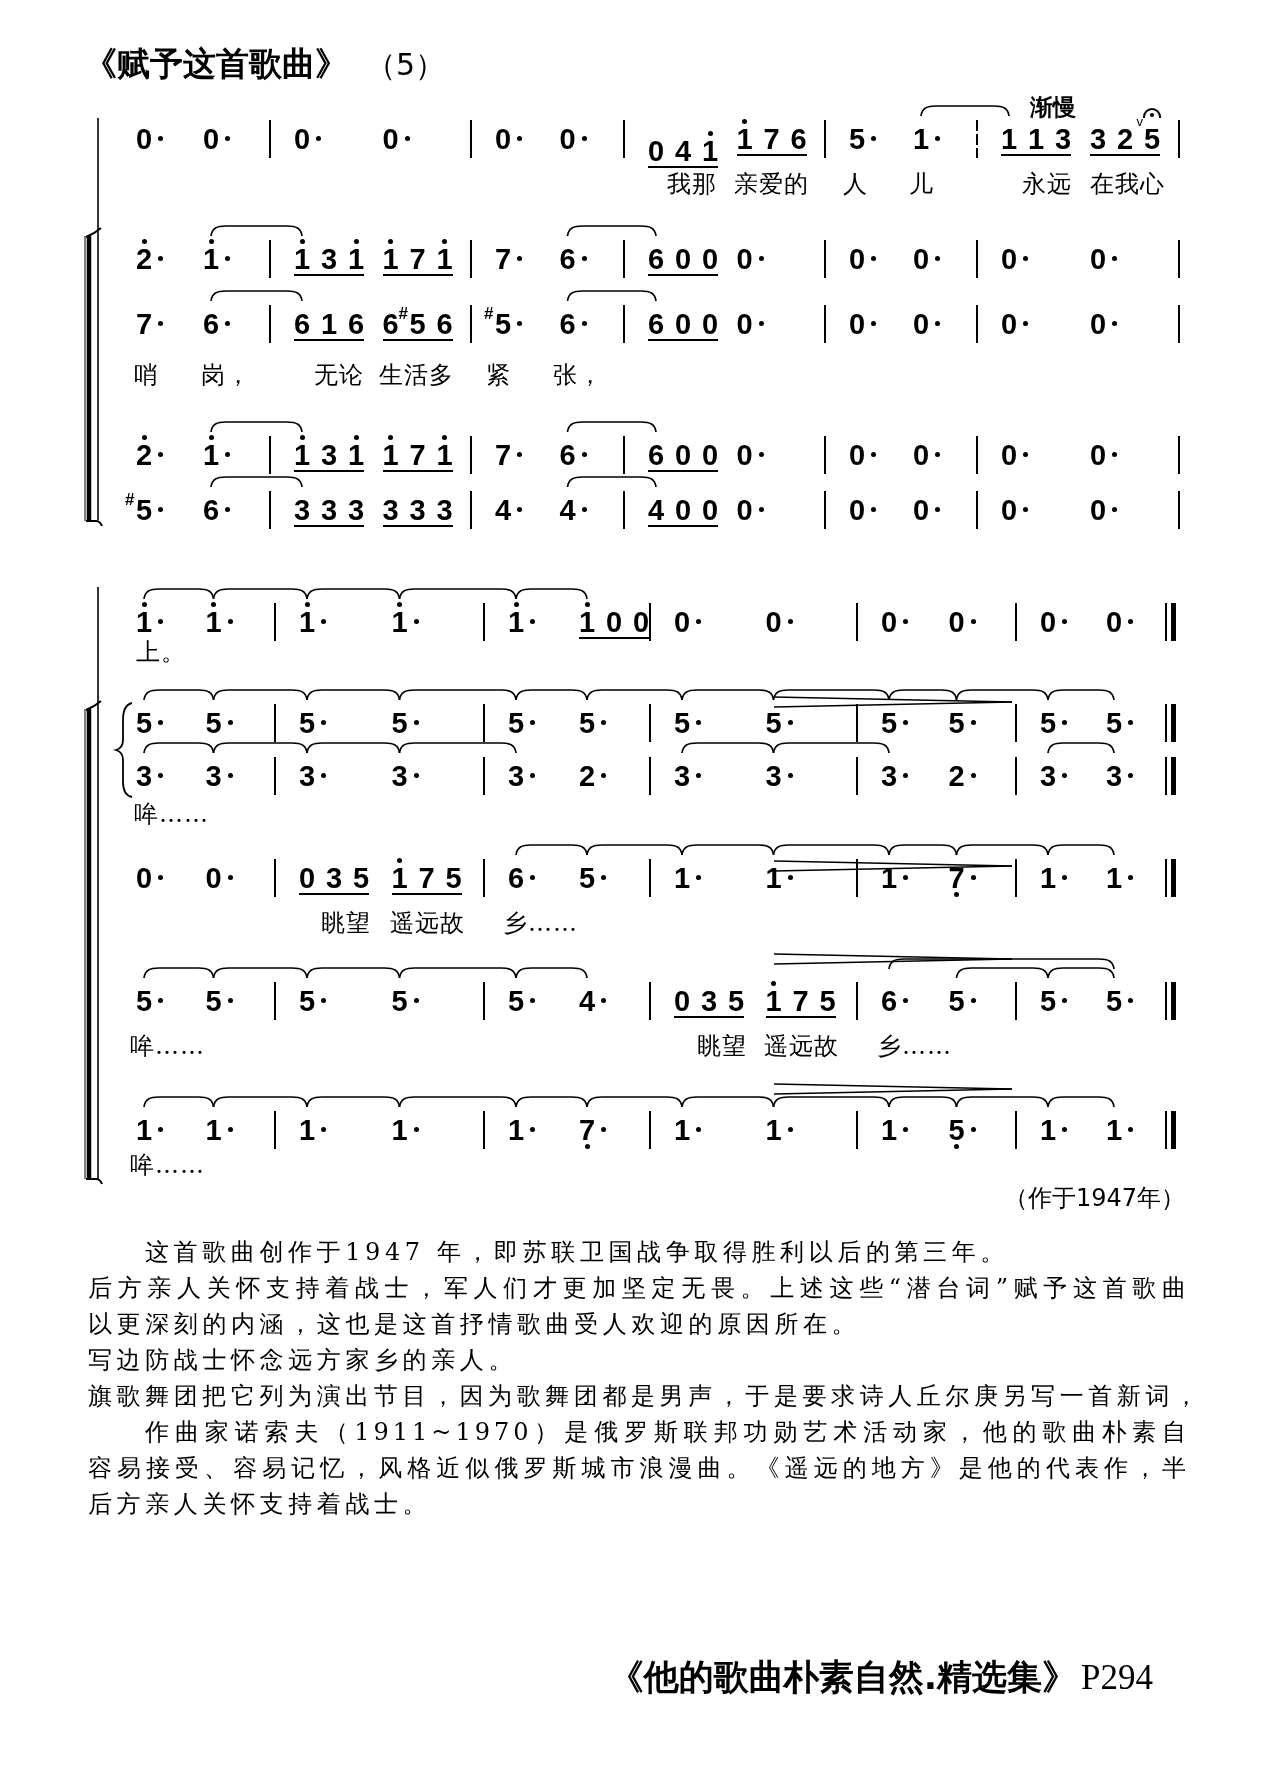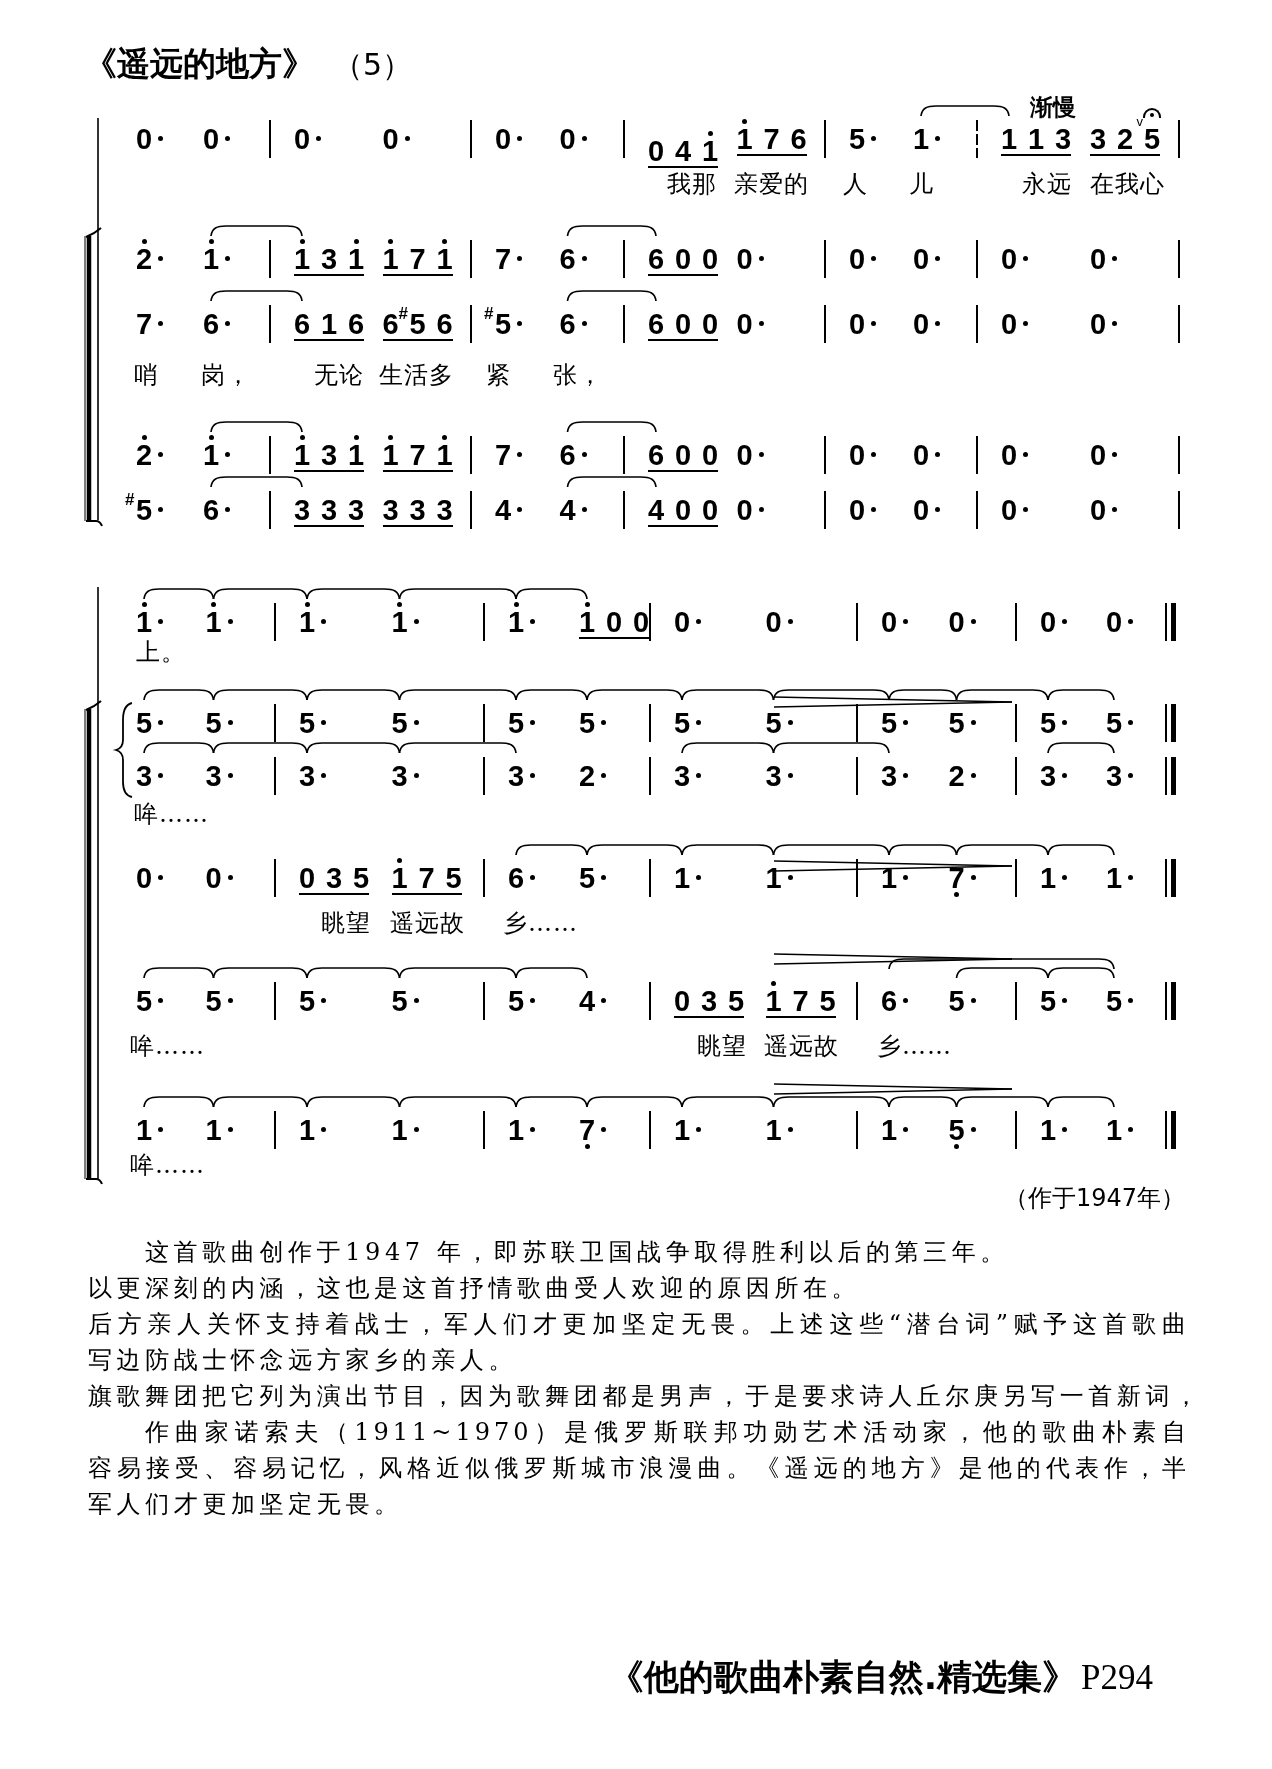--- a/index.html
+++ b/index.html
@@ -69,21 +69,21 @@
     position:absolute; right:119px; top:1657px; height:40px; line-height:40px;
     font-family:"DejaVu Sans", sans-serif; font-size:35px; font-weight:bold; white-space:nowrap;
   }
   .source .pg { font-family:"Liberation Serif", serif; font-weight:normal; margin-left:4px; }
 </style>
 </head>
 <body>
 
 <div id="page">
 
-  <div class="title"><span>《遥远的地方》</span><span class="section">（5）</span></div>
+  <div class="title"><span>《赋予这首歌曲》</span><span class="section">（5）</span></div>
 
   <div class="tempo">渐慢</div>
 
   <svg class="overlay" viewBox="0 0 1272 1769" xmlns="http://www.w3.org/2000/svg">
 
     <line x1="98" y1="118" x2="98" y2="520" stroke="#000" stroke-width="1.6"></line>
     <g fill="none" stroke="#000">
       <line x1="89" y1="236" x2="89" y2="521" stroke-width="4.5"></line>
       <line x1="85" y1="236" x2="85" y2="521" stroke-width="1"></line>
       <path d="M86 237 Q94 234 101 228" stroke-width="2"></path>
@@ -424,23 +424,23 @@
         <div class="barline" style="left: 1165px;"></div>
         <div class="barline thick" style="left: 1171px;"></div>
       </div>
       <span class="lyric" style="left: 130px; top: 1151px;">哞……</span>
     </div>
 
   <div class="composed">（作于1947年）</div>
 
   <div class="article">
     <div class="line last indent">这首歌曲创作于1947 年，即苏联卫国战争取得胜利以后的第三年。</div>
+    <div class="line full">后方亲人关怀支持着战士，军人们才更加坚定无畏。上述这些“潜台词”赋予这首歌曲</div>
     <div class="line last">以更深刻的内涵，这也是这首抒情歌曲受人欢迎的原因所在。</div>
-    <div class="line full">后方亲人关怀支持着战士，军人们才更加坚定无畏。上述这些“潜台词”赋予这首歌曲</div>
     <div class="line last">写边防战士怀念远方家乡的亲人。</div>
     <div class="line full hang">旗歌舞团把它列为演出节目，因为歌舞团都是男声，于是要求诗人丘尔庚另写一首新词，</div>
     <div class="line full indent">作曲家诺索夫（1911~1970）是俄罗斯联邦功勋艺术活动家，他的歌曲朴素自然，</div>
     <div class="line full">容易接受、容易记忆，风格近似俄罗斯城市浪漫曲。《遥远的地方》是他的代表作，半</div>
-    <div class="line last">军人们才更加坚定无畏。</div>
+    <div class="line last">后方亲人关怀支持着战士。</div>
   </div>
 
   <div class="source"><span>《他的歌曲朴素自然.精选集》</span><span class="pg">P294</span></div>
 </div>
 
 </body></html>

